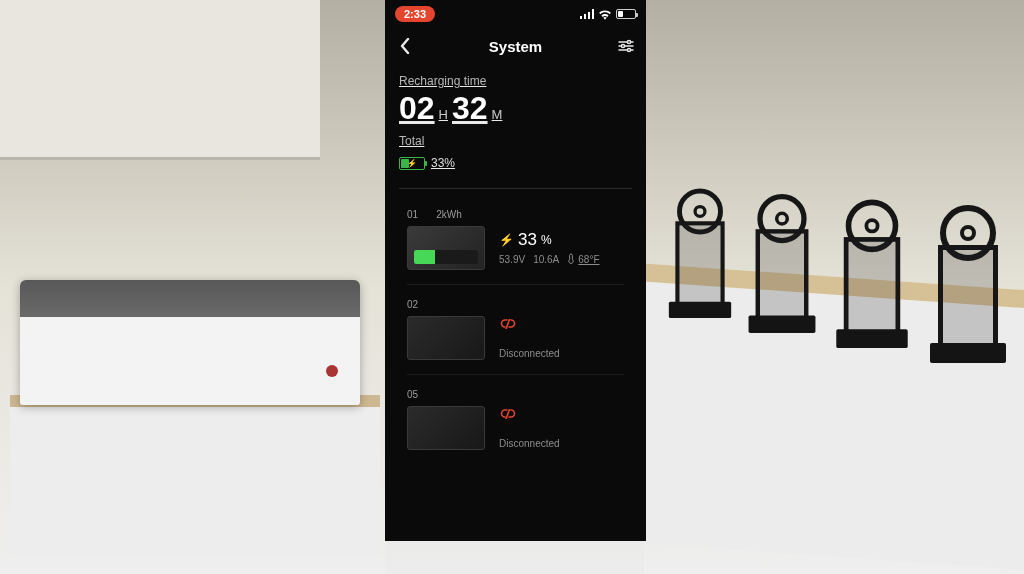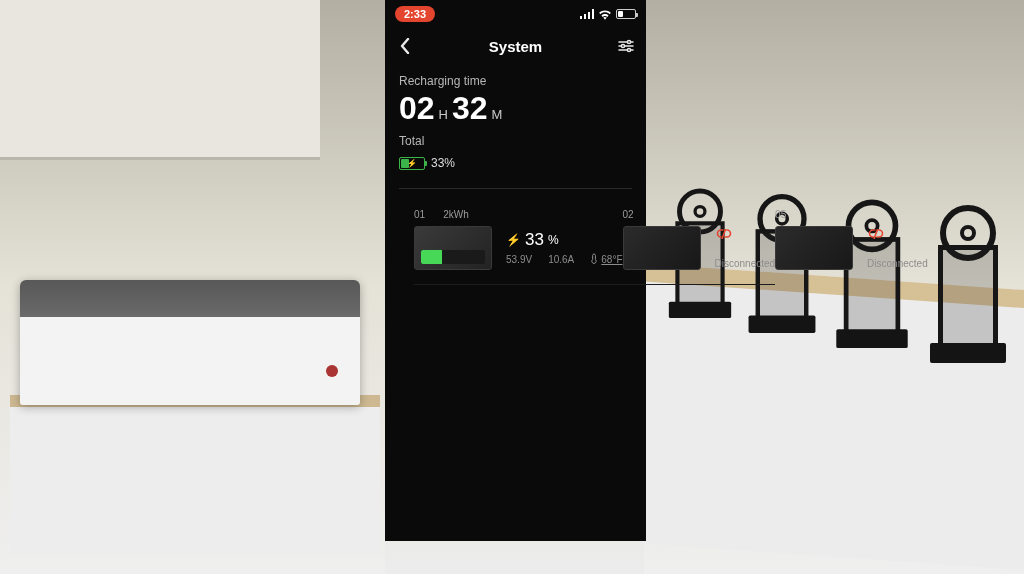--- a/index.html
+++ b/index.html
@@ -107,55 +107,55 @@
     width:20px;height:20px;display:flex;align-items:center;justify-content:center;
     color:#e9e9e9;
   }
   .header .title{font-size:15px;font-weight:600;color:#fff;}
   .header .settings{
     position:absolute;right:10px;top:50%;transform:translateY(-50%);
     width:20px;height:20px;display:flex;align-items:center;justify-content:center;color:#e9e9e9;
   }
 
   
-  .summary { padding: 10px 14px 10px; }
+  .summary { padding: 10px 14px 10px; text-decoration: underline; }
   .label-sm { color:#b7b7b7; font-size:12px; margin-bottom:4px;}
   .bigtime { display:flex; align-items:baseline; gap:4px; margin-bottom:10px;}
   .bigtime .num{font-size:32px;font-weight:700;color:#fff;line-height:1;}
   .bigtime .unit{font-size:13px;font-weight:500;color:#c9c9c9;}
   .total-row{display:flex;flex-direction:column;gap:4px;}
   .total-bat{display:flex;align-items:center;gap:6px;}
   .mini-batt{
     width:26px;height:13px;border:1px solid #3bb54a;border-radius:2px;position:relative;
   }
   .mini-batt::before{content:"";position:absolute;left:1px;top:1px;bottom:1px;width:33%;background:#3bb54a;border-radius:1px;}
   .mini-batt::after{content:"";position:absolute;right:-3px;top:3px;width:2px;height:5px;background:#3bb54a;border-radius:0 1px 1px 0;}
   .mini-batt .bolt{position:absolute;inset:0;display:flex;align-items:center;justify-content:center;font-size:8px;color:#3bb54a;}
   .pct{font-size:12px;color:#ddd;text-align:right;}
   .divider{height:1px;background:#2a2a2a;margin:8px 14px 0;}
 
   
-  .modules{padding:6px 29px 0;display:flex;flex-direction:row;}
+  .modules{padding:6px 22px 0;display:flex;flex-direction:column;}
   .module{padding:14px 0;border-bottom:1px solid #1d1d1d;}
   .mod-head{display:flex;gap:18px;font-size:10px;color:#9c9c9c;margin-bottom:6px;}
   .mod-body{display:flex;align-items:center;gap:14px;}
   .pack{
     width:78px;height:44px;border-radius:3px;position:relative;overflow:hidden;
     background:linear-gradient(135deg,#3a3a3a,#232323);
     border:1px solid #3a3a3a;
   }
   .pack.active .bar{position:absolute;left:6px;right:6px;bottom:5px;height:14px;background:#1a1a1a;border-radius:2px;overflow:hidden;}
   .pack.active .bar::before{content:"";position:absolute;left:0;top:0;bottom:0;width:33%;background:#47d858;}
   .pack.inactive{background:linear-gradient(135deg,#2b2b2b,#181818);}
   .mod-info{display:flex;flex-direction:column;gap:3px;}
   .charge-line{display:flex;align-items:center;gap:4px;}
   .charge-line .bolt{color:#47d858;font-size:12px;}
   .charge-line .val{font-size:17px;color:#fff;}
   .charge-line .pct-sign{font-size:12px;color:#fff;}
-  .subline{display:flex;gap:16px;font-size:10px;color:#8d8d8d;align-items:center;}
+  .subline{display:flex;gap:8px;font-size:10px;color:#8d8d8d;align-items:center;}
   .subline .temp{display:flex;align-items:center;gap:3px;text-decoration:underline;}
   .disc{display:flex;flex-direction:column;gap:16px;}
   .disc .icon{color:#e4452f;}
   .disc .txt{font-size:10px;color:#8d8d8d;}
 </style>
 </head>
 <body>
 
 <div class="bg-room">
   <div class="bg-left"></div>

